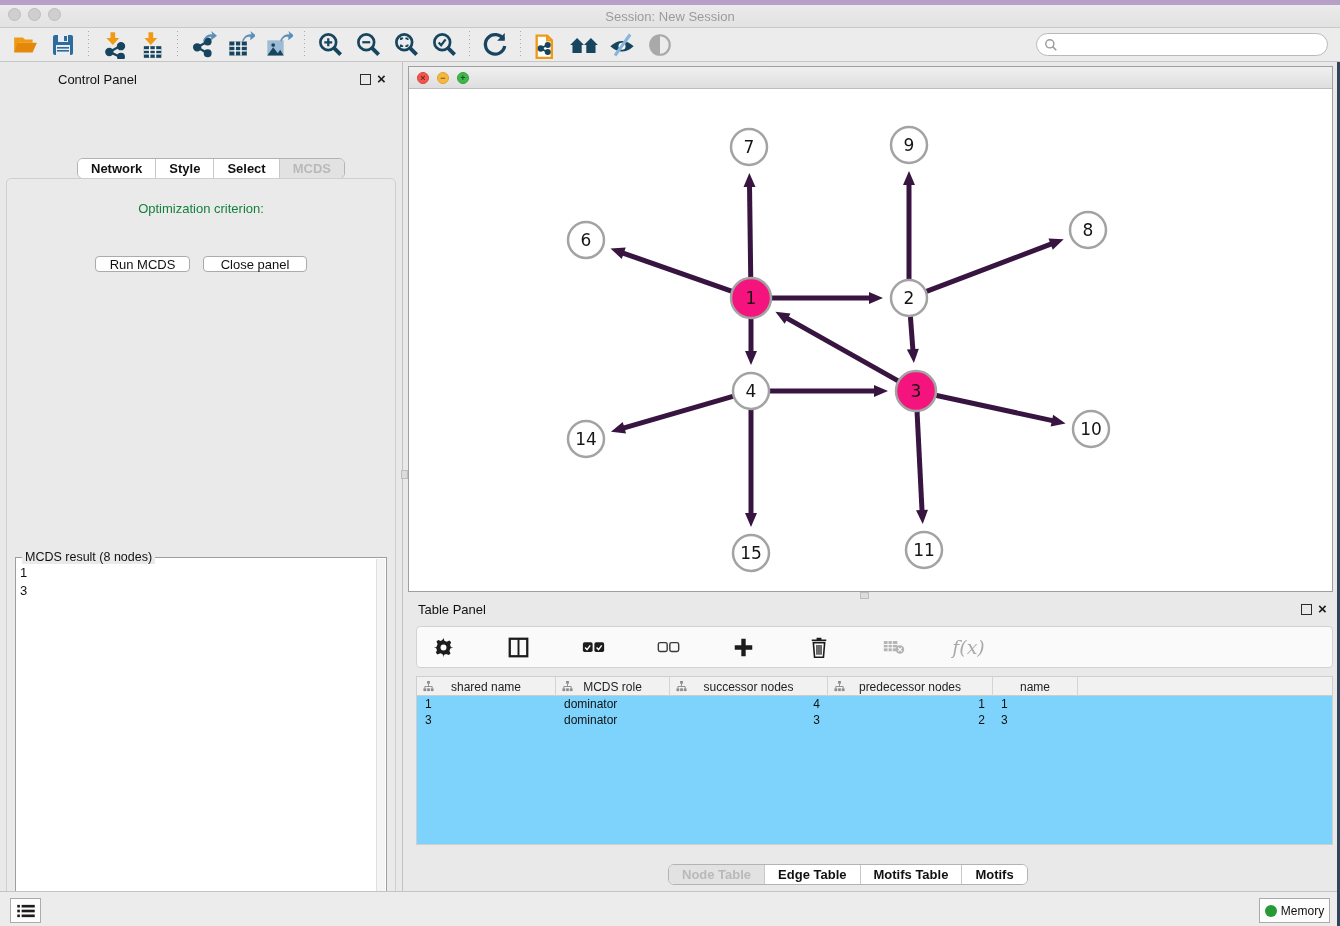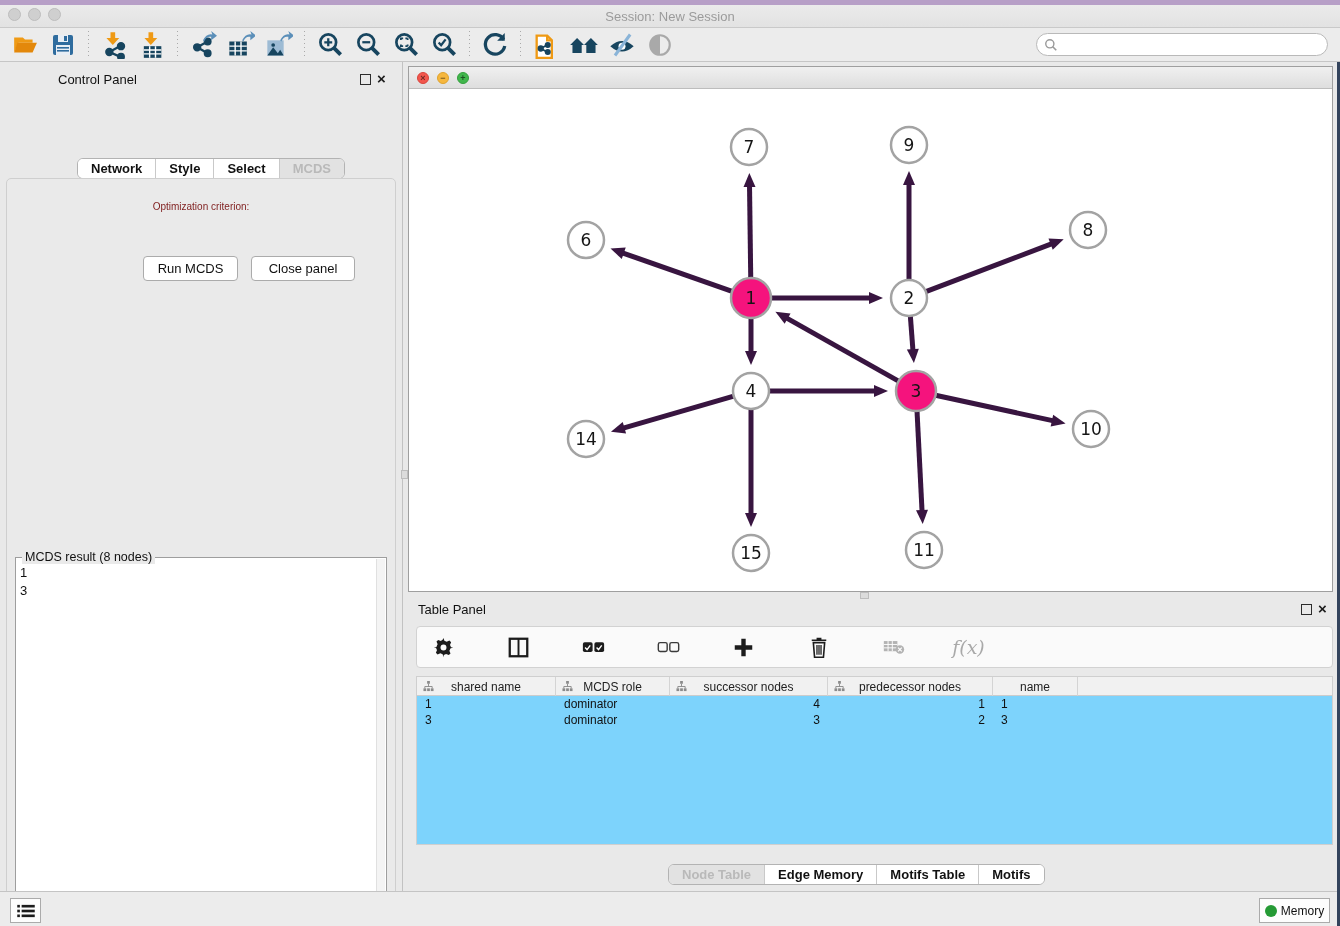--- a/index.html
+++ b/index.html
@@ -38,35 +38,35 @@
   .seg-tabs { position:absolute; display:inline-flex; border:1px solid #b3b3b3;
     border-radius:6px; overflow:hidden; background:#fff; height:21px; }
   .seg { padding:2px 13px; font-size:13px; font-weight:bold; color:#111;
     background:#fff; border-left:1px solid #c9c9c9; line-height:16px; white-space:nowrap; }
   .seg:first-child { border-left:none; }
   .seg.active { background:#e2e2e2; color:#b9b9b9; }
   #cp-tabs { left:77px; top:96px;text-align:center; }
   #cp-content { position:absolute; left:6px; top:116px; width:390px; height:762px;
     border:1px solid #cfcfcf; border-radius:5px; background:#eaeaea; }
   #opt-label { position:absolute; left:0; width:100%; top:22px; text-align:center;
-    font-size:10px; color:#7f1d1d; }
+    font-size:13px; color:#15803d; }
   #criterion-select { position:absolute; left:39px; top:45px; width:308px; height:22px;
     background:#fff; border:1px solid #ababab; border-radius:4px;
     font-size:13px; color:#111; display:flex; align-items:center; padding-left:12px; }
   .stepper { position:absolute; right:6px; top:3px; width:11px; height:16px; }
   .stepper .up { position:absolute; top:1px; left:1px; width:0; height:0;
     border-left:4.5px solid transparent; border-right:4.5px solid transparent;
     border-bottom:5px solid #555; }
   .stepper .dn { position:absolute; bottom:1px; left:1px; width:0; height:0;
     border-left:4.5px solid transparent; border-right:4.5px solid transparent;
     border-top:5px solid #555; }
-  .cp-btn { position:absolute; top:77px; height:25px; background:#fff;
+  .cp-btn { position:absolute; top:77px; height:16px; background:#fff;
     border:1px solid #ababab; border-radius:4px; font-size:13px; color:#111;
     display:flex; align-items:center; justify-content:center;
-    font-family:"Liberation Sans",sans-serif;margin-left:48px; }
+    font-family:"Liberation Sans",sans-serif; }
   #result-box { position:absolute; left:8px; top:378px; width:372px; height:368px;
     border:1px solid #9e9e9e; background:#fff; }
   #result-legend { position:absolute; left:6px; top:-8px; background:#eaeaea;
     font-size:12.5px; color:#111; padding:0 3px; }
   #result-text { position:absolute; left:4px; top:6px; font-size:13px; color:#111; line-height:18px; }
   #result-scroll { position:absolute; right:1px; top:1px; bottom:1px; width:9px;
     background:#f4f4f4; border-left:1px solid #e0e0e0; }
 
   
   #v-grip { position:absolute; left:401px; top:470px; width:7px; height:9px;
@@ -486,21 +486,21 @@
       <div class="td" style="width:139px">3</div>
       <div class="td" style="width:114px">dominator</div>
       <div class="td r" style="width:158px">3</div>
       <div class="td r" style="width:165px">2</div>
       <div class="td" style="width:85px">3</div>
     </div>
   </div>
 
   <div class="seg-tabs bottom abs" id="tp-tabs">
     <div class="seg active">Node Table</div>
-    <div class="seg">Edge Memory</div>
+    <div class="seg">Edge Table</div>
     <div class="seg">Motifs Table</div>
     <div class="seg">Motifs</div>
   </div>
 </div>
 
 <div id="status-bar">
   <div id="list-btn">
     <svg width="18" height="14" viewBox="0 0 20 16">
       <rect x="0" y="1" width="3" height="3" fill="#1c1c1c"></rect>
         <rect x="5" y="1" width="15" height="3" fill="#1c1c1c"></rect>

